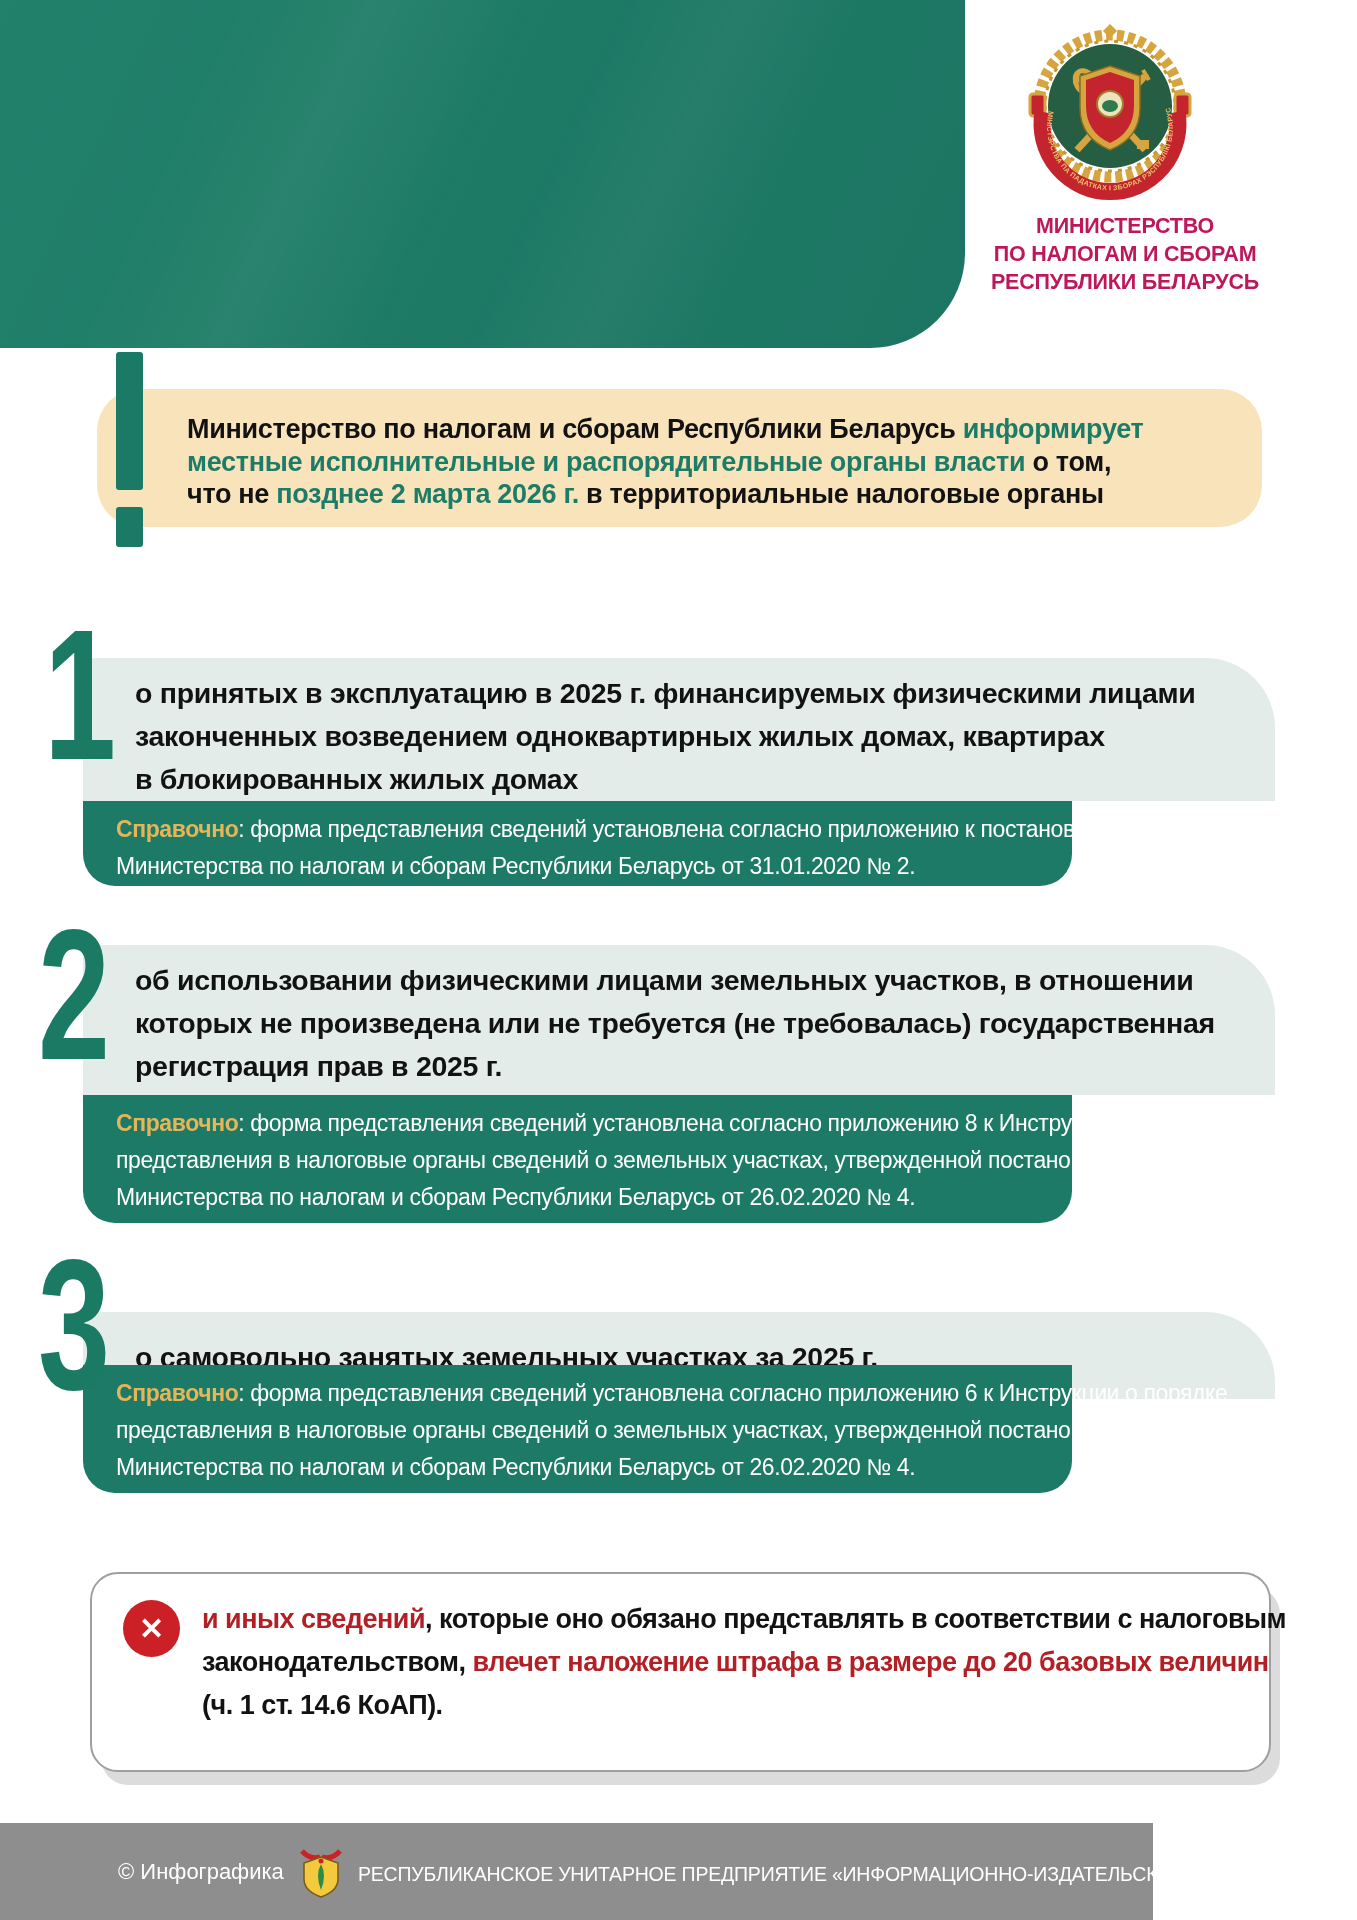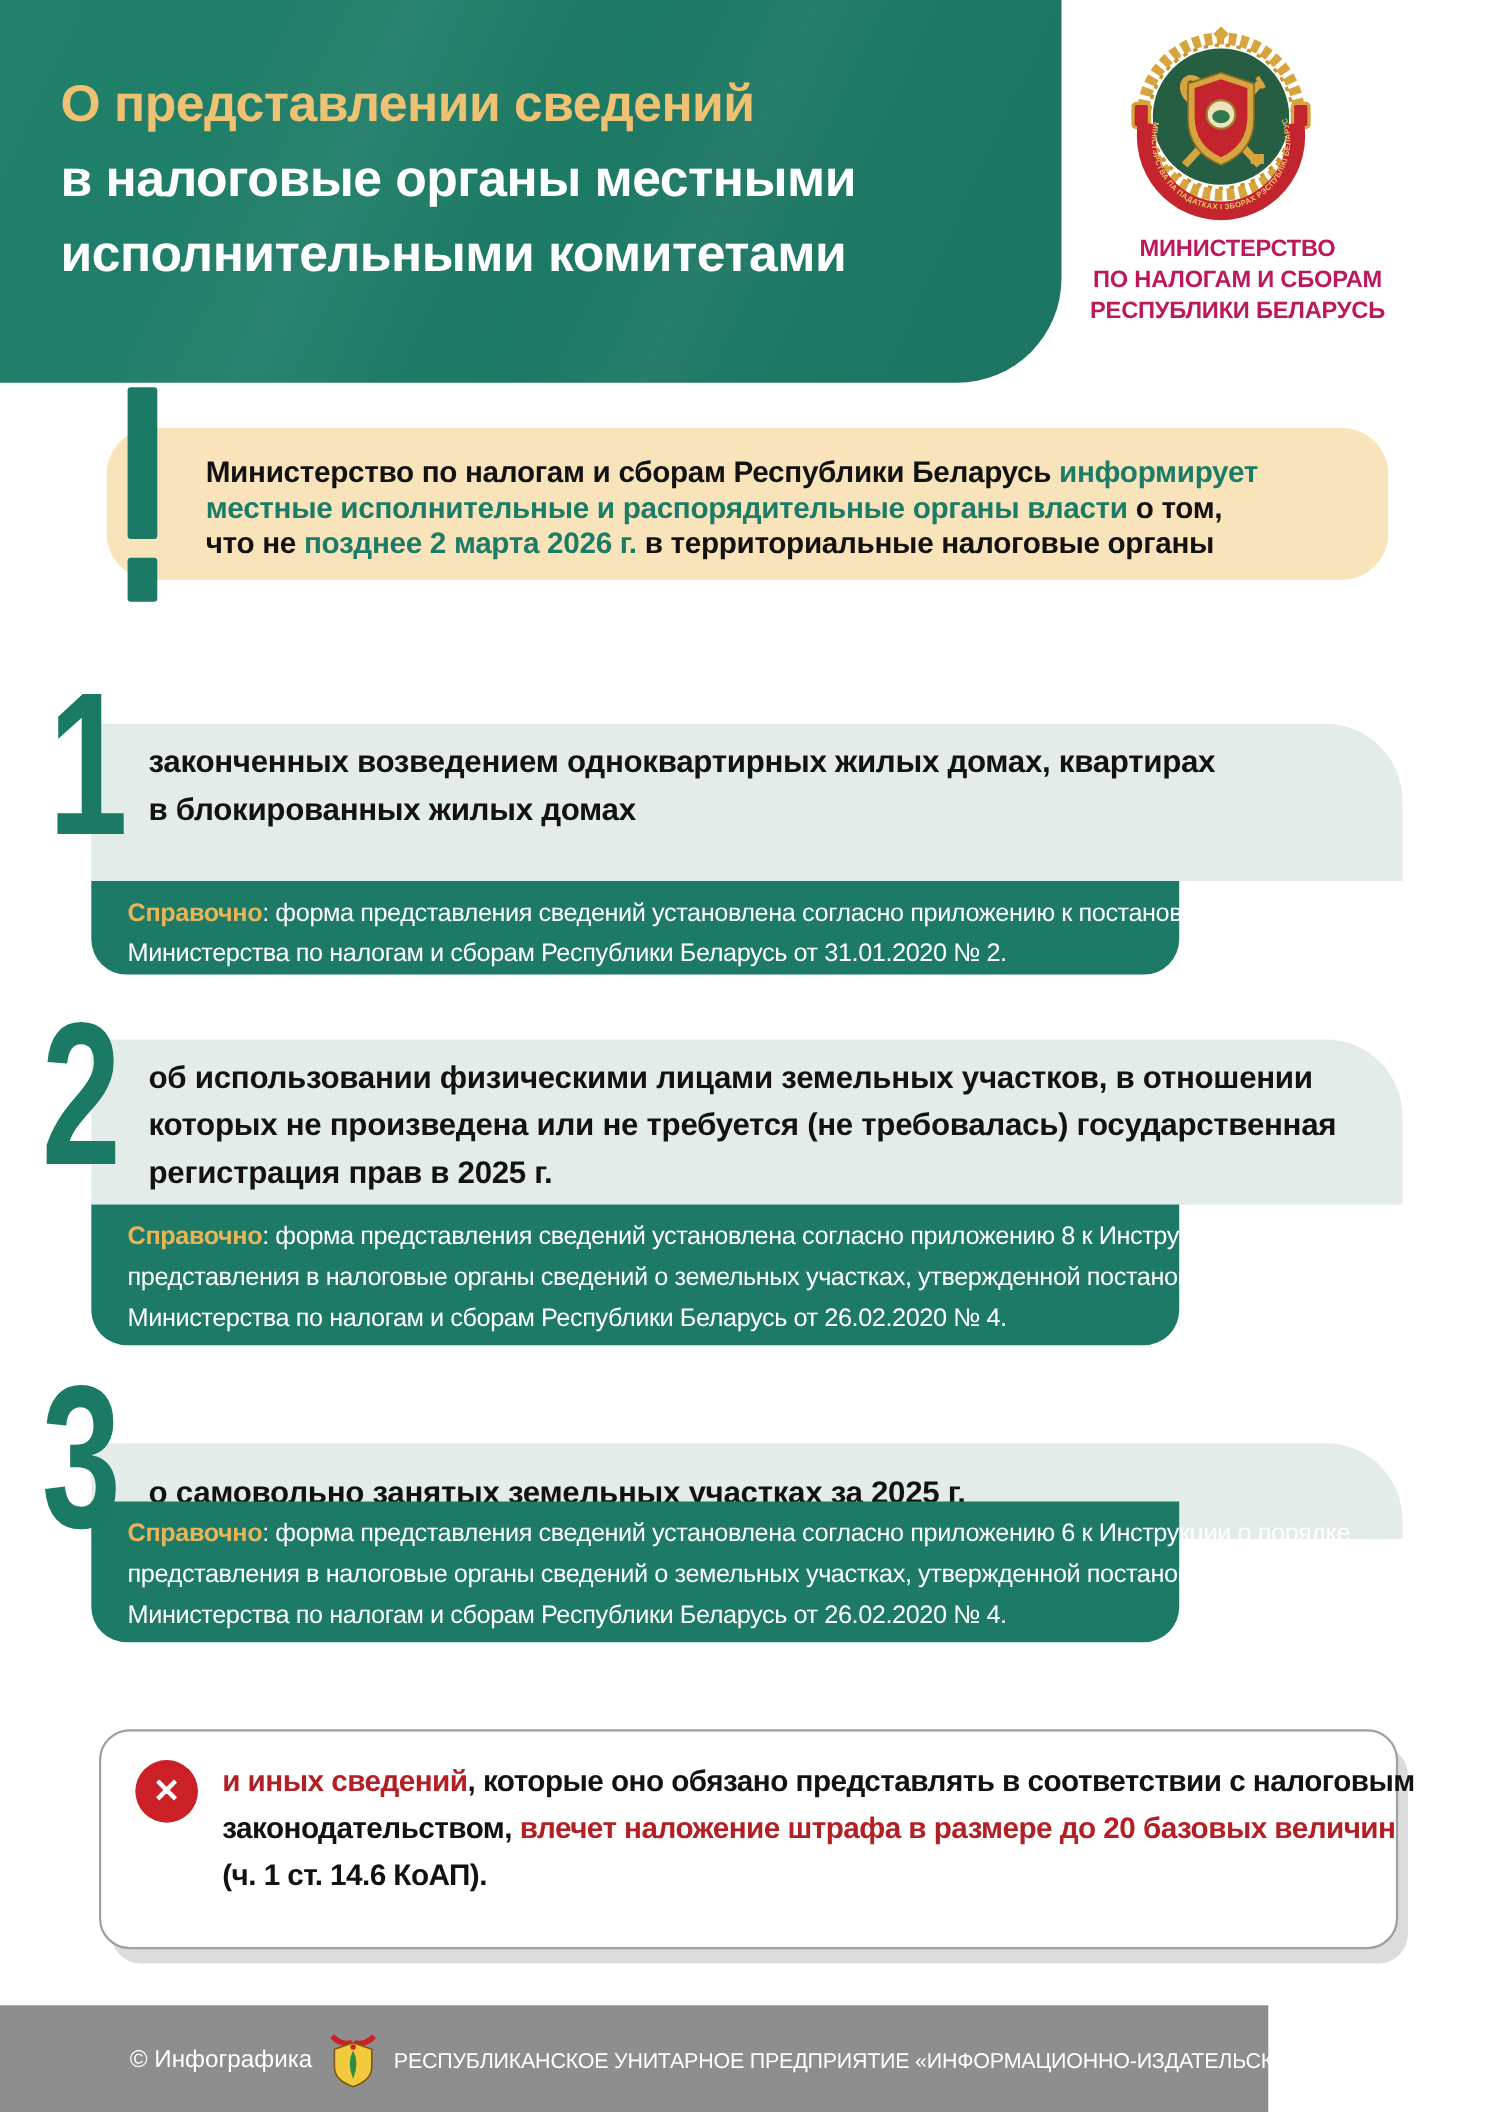--- a/index.html
+++ b/index.html
@@ -68,25 +68,20 @@
     letter-spacing:-0.2px;white-space:nowrap;}
 
   .tline{display:block;}
 </style>
 </head>
 <body>
 
 <div id="page">
 
   <div class="header-green"></div>
-  <div class="title">
-      <div class="tline"><span class="seg-gold">О представлении сведений</span></div>
-      <div class="tline"><span class="seg-w">в налоговые органы местными</span></div>
-      <div class="tline"><span class="seg-w">исполнительными комитетами</span></div>
-    </div>
 
   <div class="brand">
     <svg class="emblem" width="170" height="178" viewBox="0 0 170 178">
 
       <circle cx="85" cy="82" r="71" fill="none" stroke="#d7a53f" stroke-width="11" stroke-dasharray="7 4"></circle>
       <circle cx="85" cy="82" r="65" fill="none" stroke="#c9952f" stroke-width="3" stroke-dasharray="4 6"></circle>
       <rect x="80" y="2" width="10" height="10" transform="rotate(45 85 7)" fill="#d7a53f"></rect>
 
       <circle cx="85" cy="82" r="62" fill="#265e43"></circle>
 
@@ -125,20 +120,21 @@
     <div class="callout-text">
         <div class="tline"><span class="seg-k">Министерство по налогам и сборам Республики Беларусь </span><span class="seg-g">информирует</span></div>
         <div class="tline"><span class="seg-g">местные исполнительные и распорядительные органы власти </span><span class="seg-k">о том,</span></div>
         <div class="tline"><span class="seg-k">что не </span><span class="seg-g">позднее 2 марта 2026 г. </span><span class="seg-k">в территориальные налоговые органы</span></div>
       </div>
   </div>
 
   <div class="sec-num" style="left:44px;top:628px;">1</div>
   <div class="light-box" style="top:658px;height:143px;">
     <div class="body">
+        <div class="tline"><span>о принятых в эксплуатацию в 2025 г. финансируемых физическими лицами</span></div>
         <div class="tline"><span>законченных возведением одноквартирных жилых домах, квартирах</span></div>
         <div class="tline"><span>в блокированных жилых домах</span></div>
       </div>
   </div>
   <div class="dark-box" style="top:801px;height:85px;">
     <div class="note">
         <div class="tline"><span class="seg-gold">Справочно</span><span class="seg-w">: форма представления сведений установлена согласно приложению к постановлению</span></div>
         <div class="tline"><span class="seg-w">Министерства по налогам и сборам Республики Беларусь от 31.01.2020 № 2.</span></div>
       </div>
   </div>

